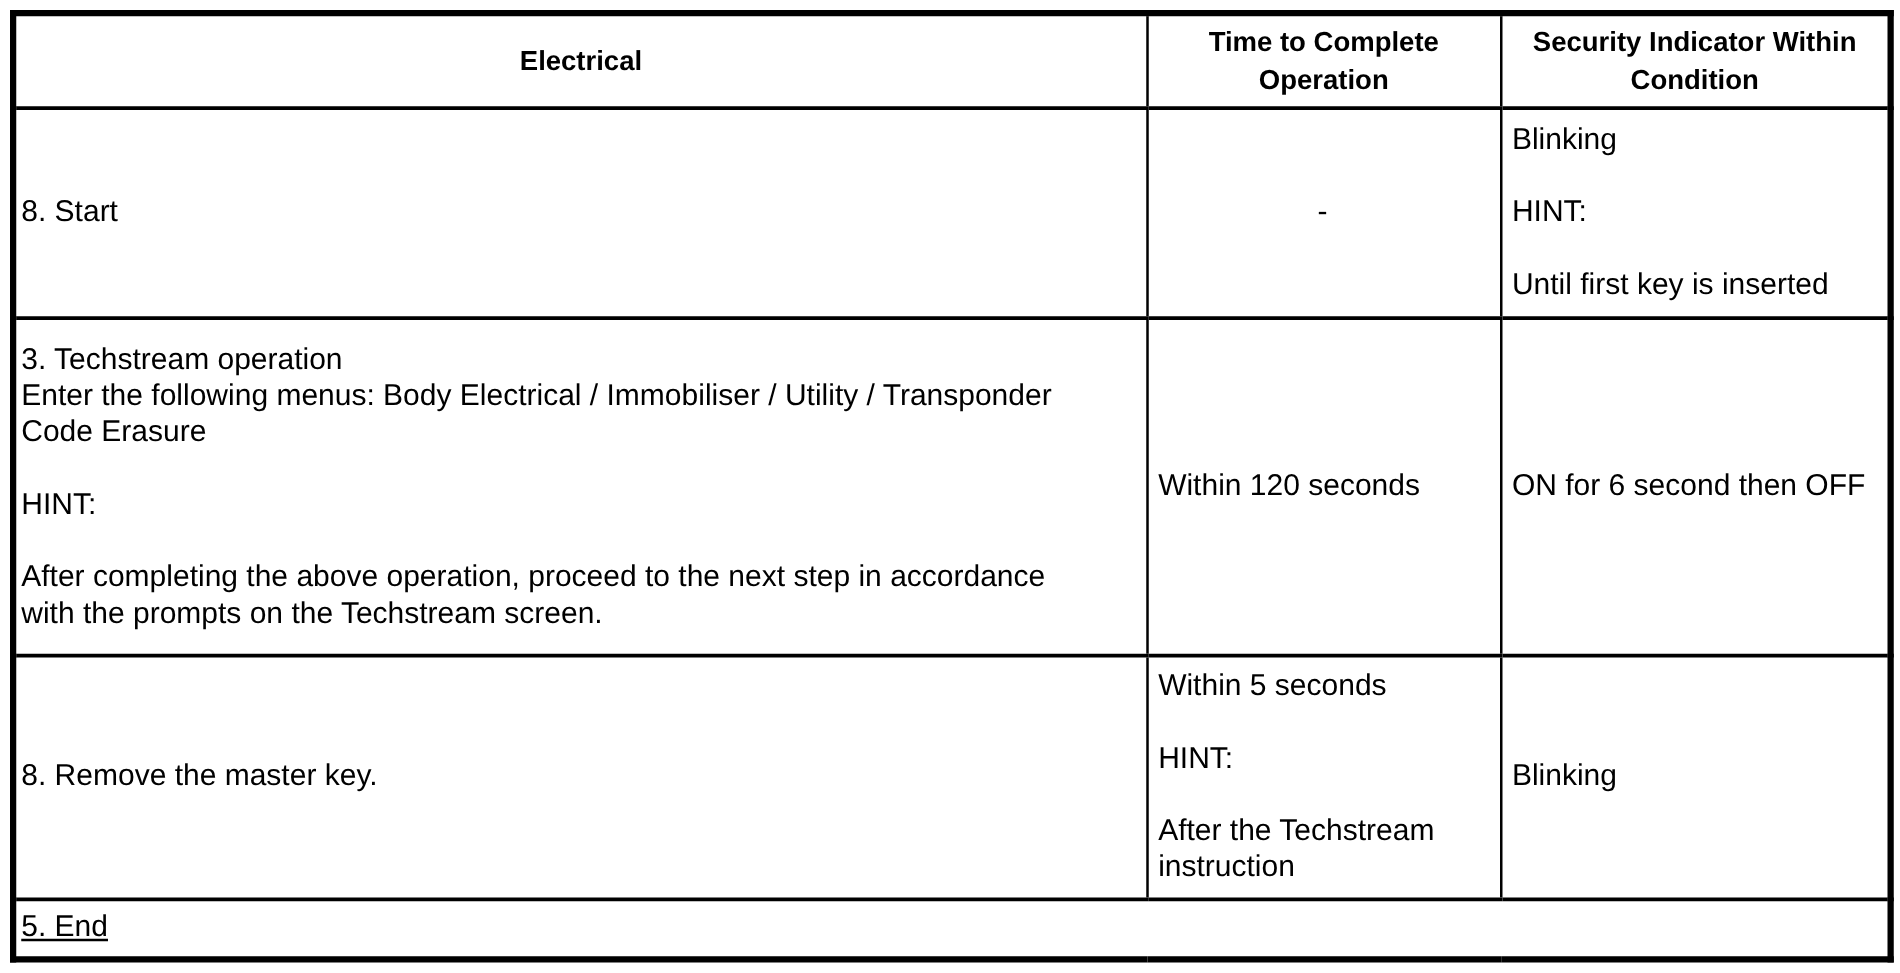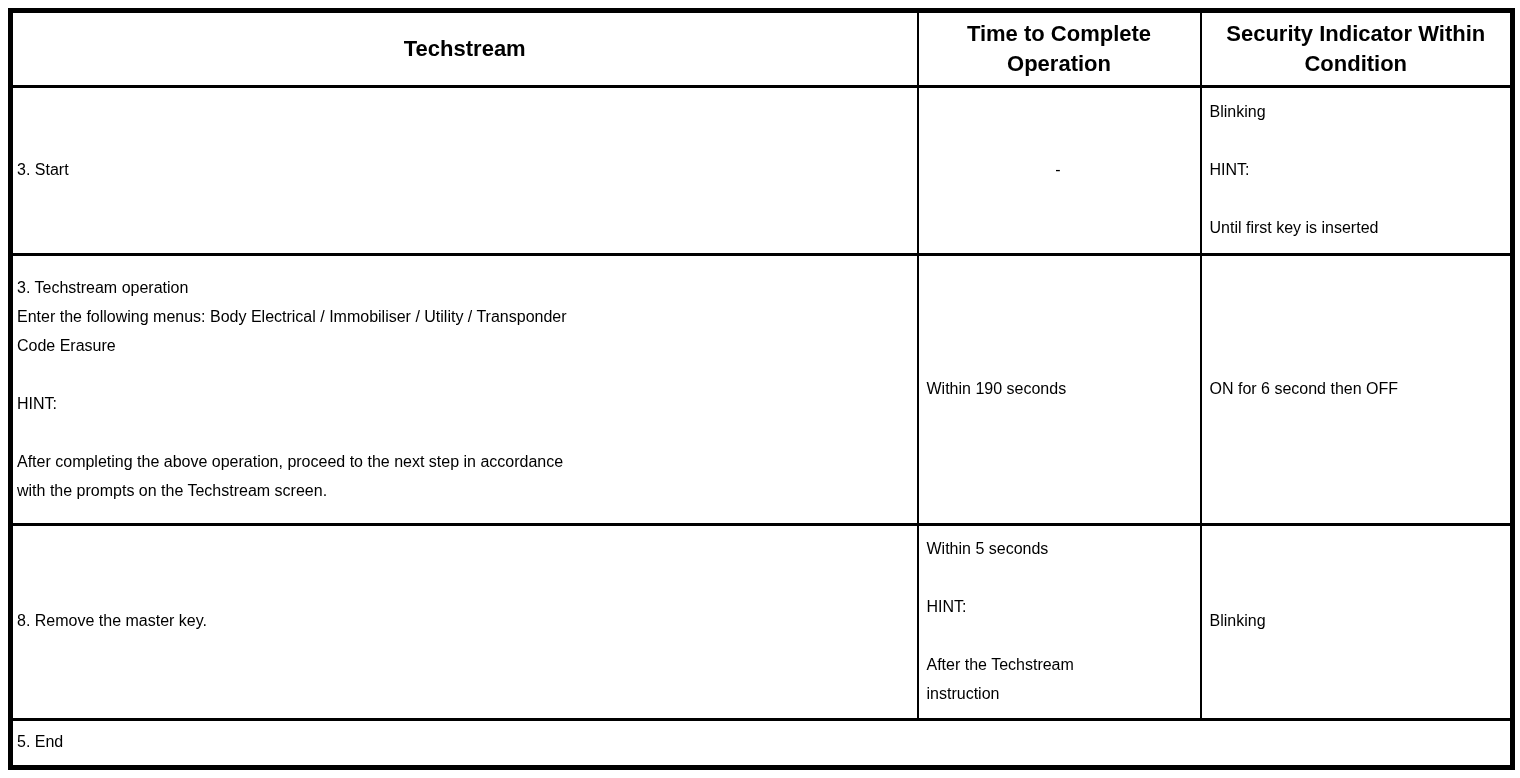--- a/index.html
+++ b/index.html
@@ -37,77 +37,77 @@
     overflow: hidden;
   }
   th {
     font-size: 22px;
     font-weight: bold;
     line-height: 30px;
     text-align: center;
     padding: 2px 4px;
   }
   td {
-    font-size: 16px;
+    font-size: 24px;
     line-height: 29px;
     text-align: left;
     padding: 0 10px 2px 8px;
   }
   td.proc-col {
     padding-left: 4px;
   }
   td.center {
     text-align: center;
   }
   tr.hdr   { height: 70px; }
   tr.r1    { height: 154px; }
   tr.r2    { height: 66px; }
   tr.r3    { height: 247px; margin-top: 25px; }
   tr.r4    { height: 179px; }
-  tr.r5    { height: 44px; }
+  tr.r5    { height: 44px; text-decoration: underline; }
 </style>
 </head>
 <body>
 
 <table class="proc-table">
   <colgroup>
     <col class="c1">
     <col class="c2">
     <col class="c3">
   </colgroup>
   <tbody>
     <tr class="hdr">
-      <th>Techstream</th>
+      <th>Electrical</th>
       <th>Time to Complete
 Operation</th>
       <th>Security Indicator Within
 Condition</th>
     </tr>
 
     <tr class="r1">
-      <td class="proc-col">3. Start</td>
+      <td class="proc-col">8. Start</td>
       <td class="center">-</td>
       <td>Blinking
 
 HINT:
 
 Until first key is inserted</td>
     </tr>
 
 
     <tr class="r3">
       <td class="proc-col">3. Techstream operation
 Enter the following menus: Body Electrical / Immobiliser / Utility / Transponder
 Code Erasure
 
 HINT:
 
 After completing the above operation, proceed to the next step in accordance
 with the prompts on the Techstream screen.</td>
-      <td>Within 190 seconds</td>
+      <td>Within 120 seconds</td>
       <td>ON for 6 second then OFF</td>
     </tr>
 
     <tr class="r4">
       <td class="proc-col">8. Remove the master key.</td>
       <td>Within 5 seconds
 
 HINT:
 
 After the Techstream

